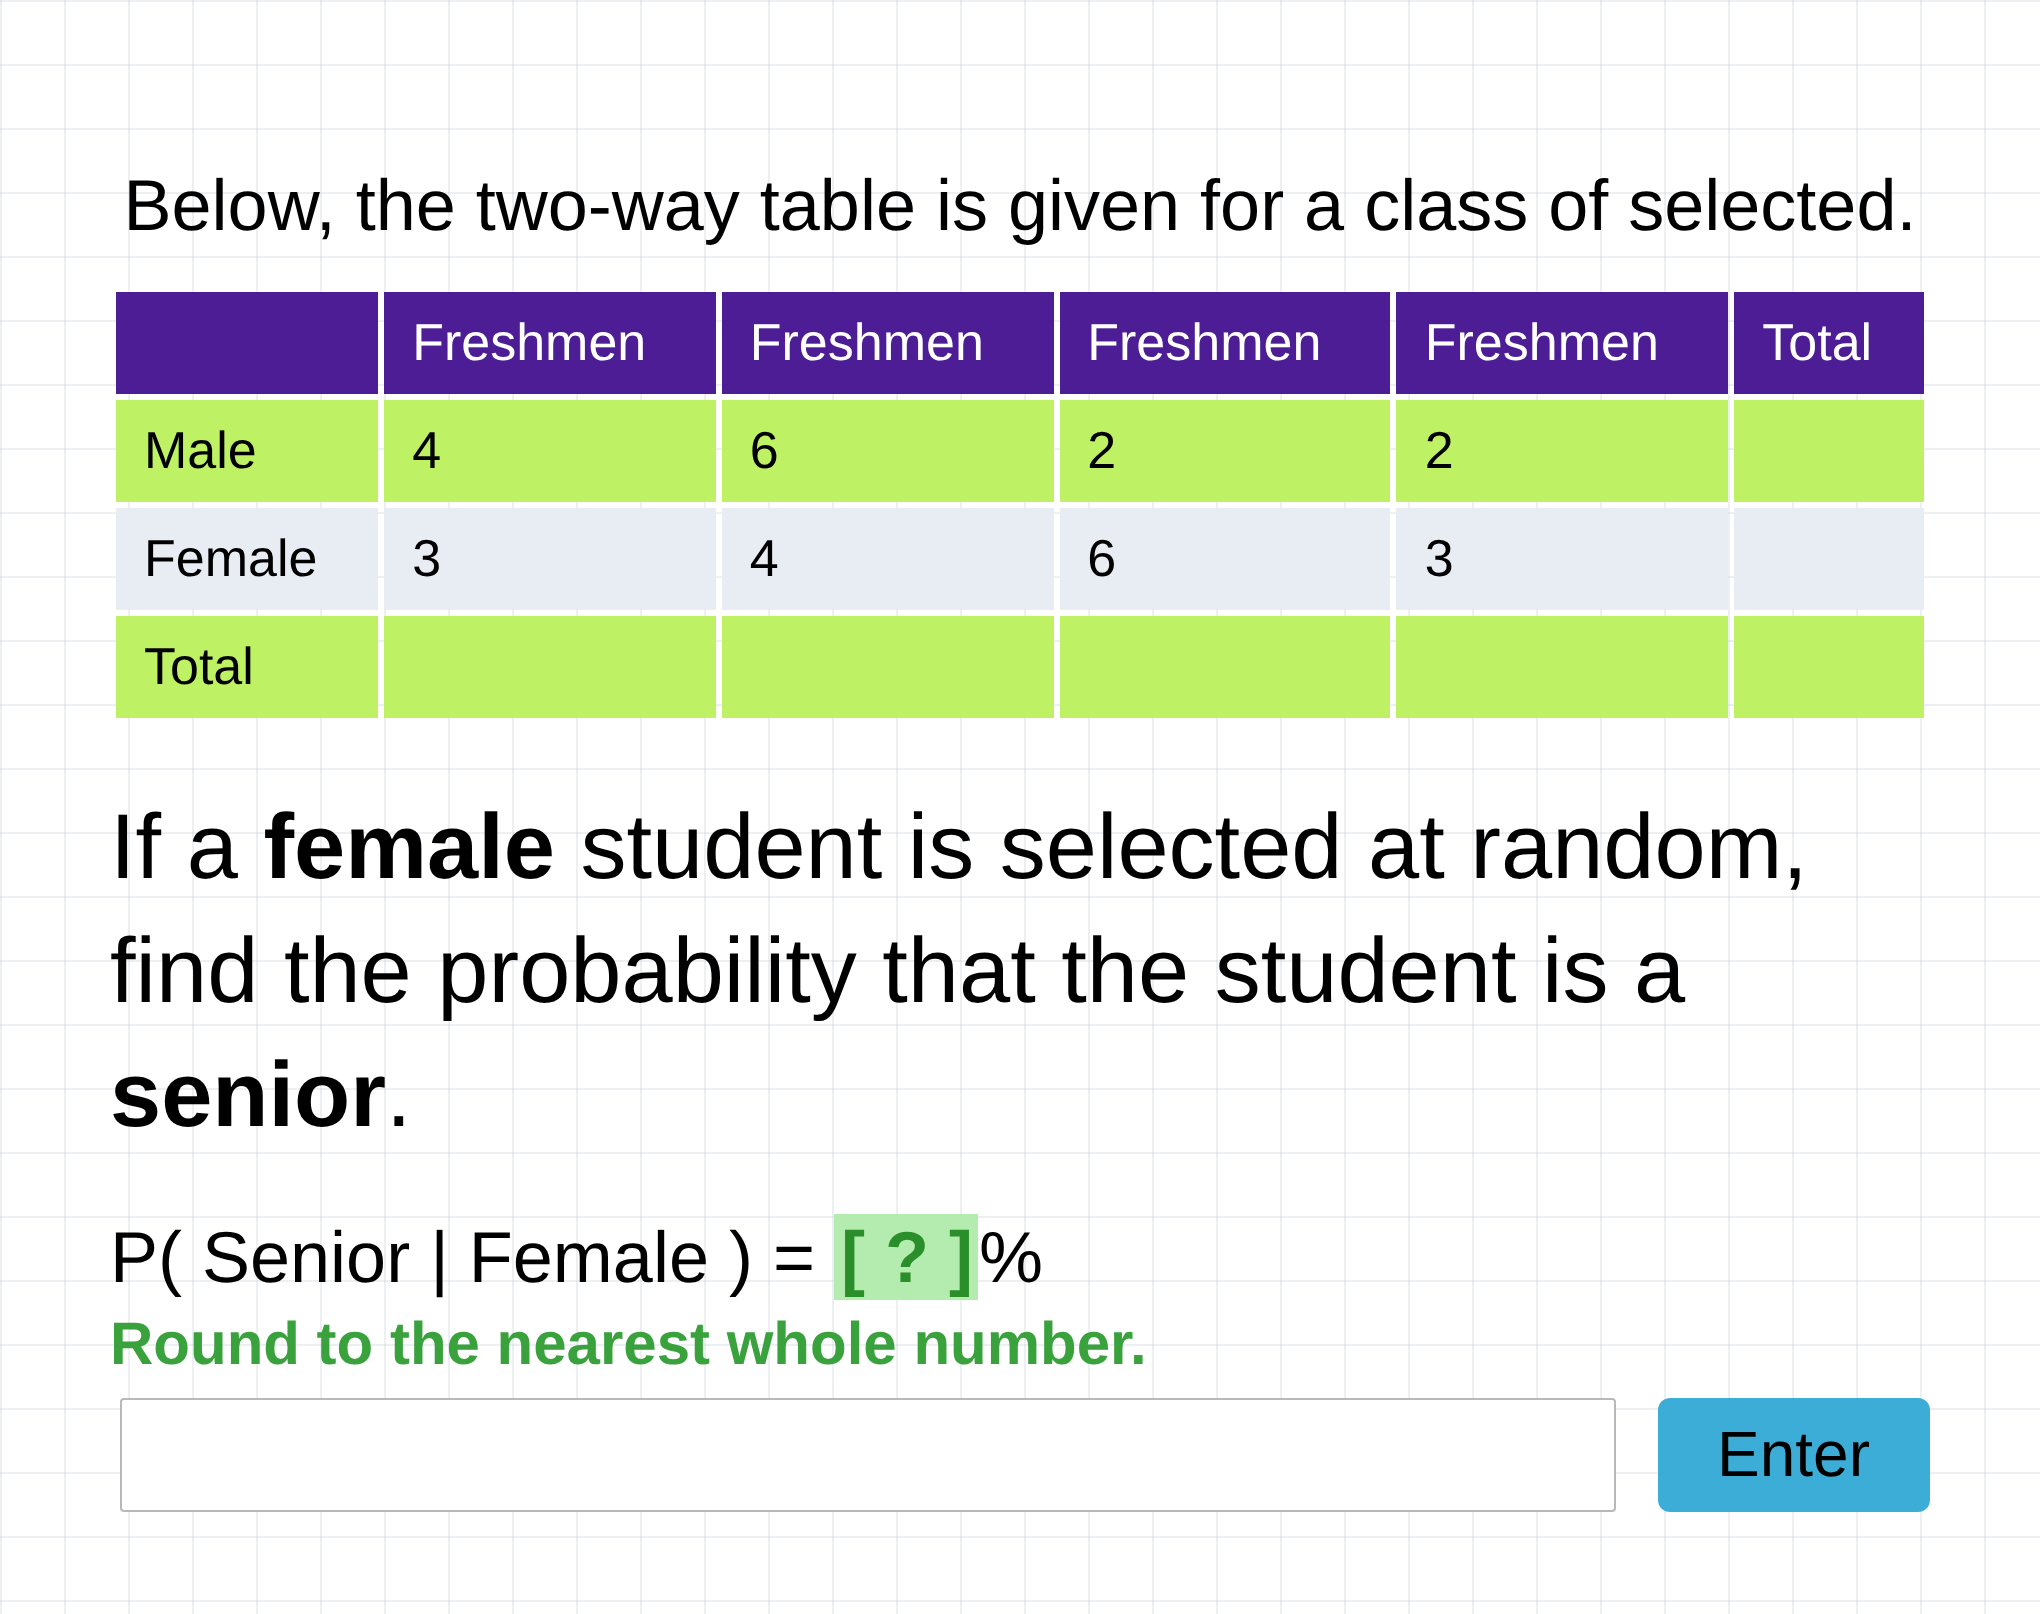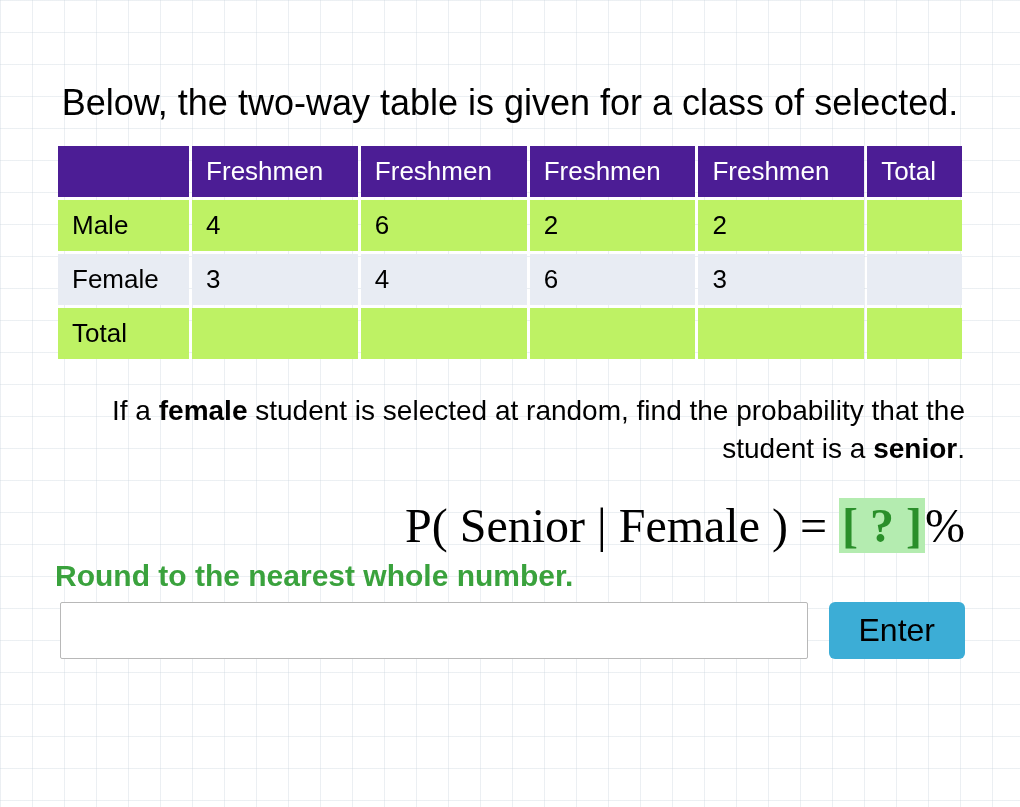--- a/index.html
+++ b/index.html
@@ -42,31 +42,30 @@
       font-weight: normal;
     }
     th.row-header {
       background: #ced7e4;
       color: #000;
       font-weight: normal;
     }
     tr.odd td, tr.odd th.row-header { background: #bef264; }
     tr.even td, tr.even th.row-header { background: #e8ecf3; }
     .question {
-      font-size: 28px;
-      text-align: right;
+      font-size: 46px;
+      text-align: left;
       line-height: 1.35;
       margin-bottom: 30px;
     }
     .question b { font-weight: bold; }
     .formula-line {
-      font-size: 48px;
-      text-align: right;
+      font-size: 36px;
+      text-align: left;
       margin-bottom: 6px;
-      font-family: Liberation Serif, serif;
     }
     .formula-line .answer-slot {
       background: #b4ecb0;
       color: #2a8f2a;
       padding: 1px 3px;
       font-weight: bold;
     }
     .round-note {
       font-size: 30px;
       font-weight: bold;

